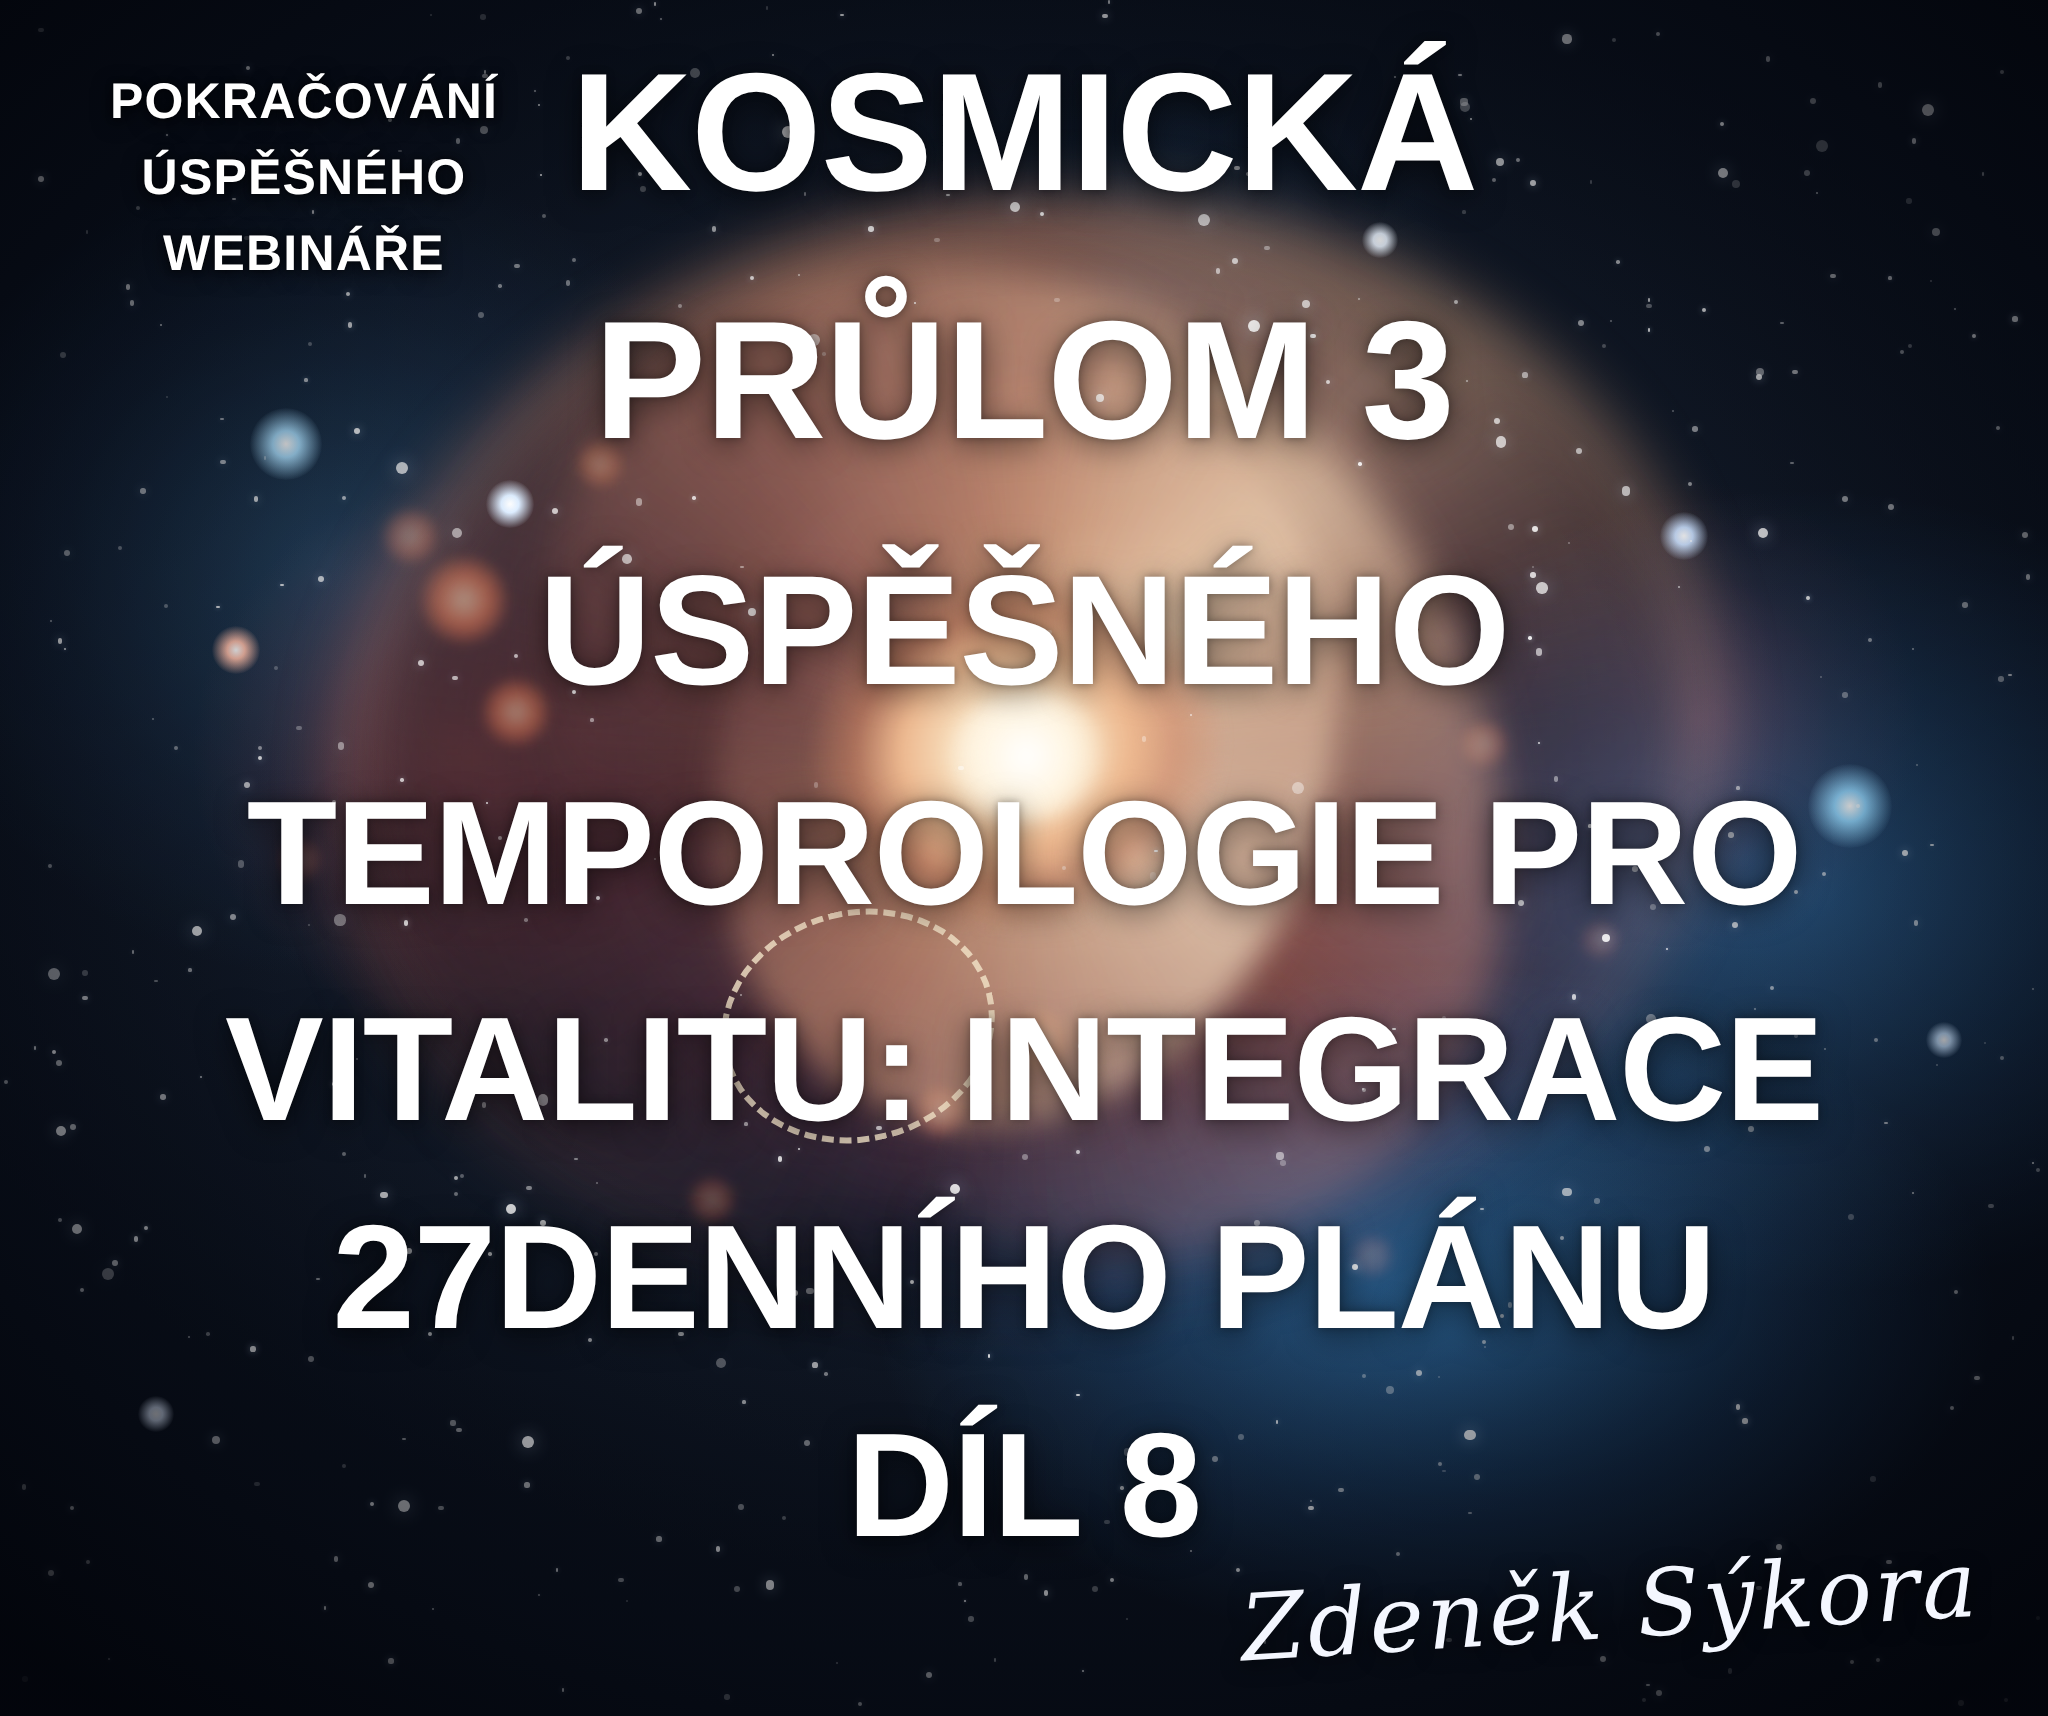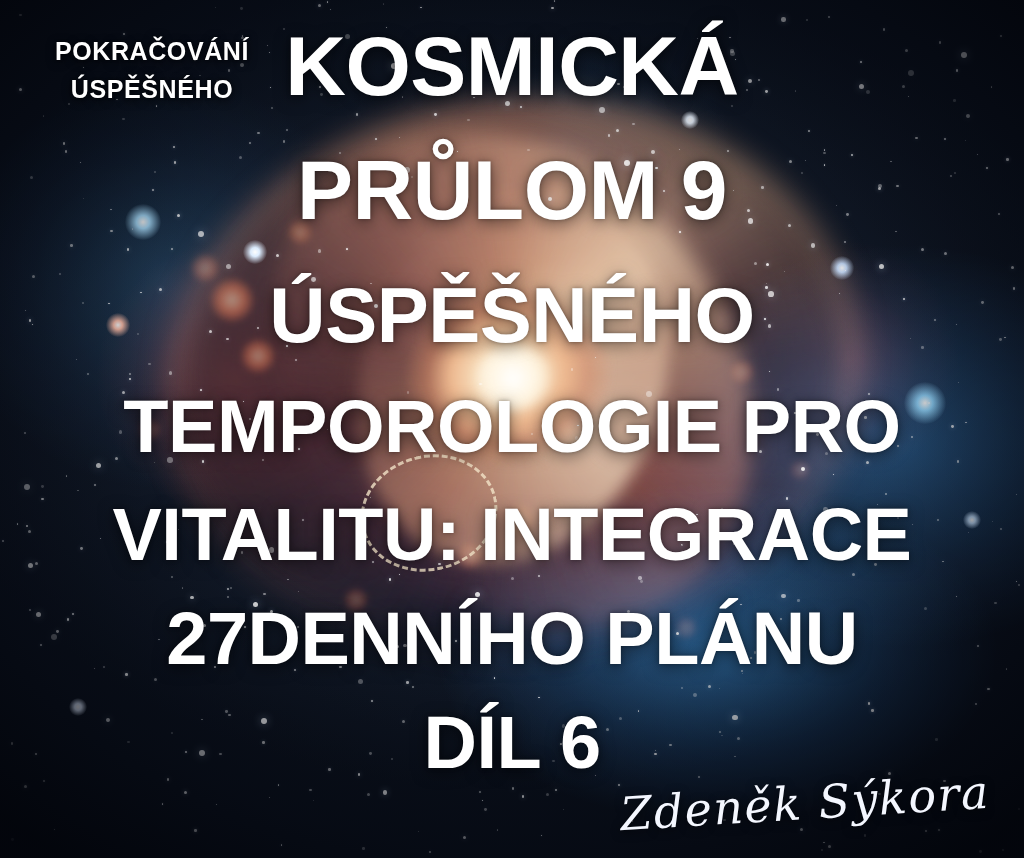--- a/index.html
+++ b/index.html
@@ -780,27 +780,28 @@
       <span class="bigstar" style="left:963px;top:511px;width:18px;height:18px;background:radial-gradient(circle,#ffffff 0%,#bcd9ff 26%,rgba(30,70,130,0) 72%);"></span>
     </div>
 
   <div class="layer neb-vignette"></div>
 
   <div class="orbit"></div>
 
   <div class="kicker">
     <div>POKRAČOVÁNÍ</div>
     <div>ÚSPĚŠNÉHO</div>
+    <div>WEBINÁŘE</div>
   </div>
 
   <div class="headline">
     <div class="hl-line l1">KOSMICKÁ</div>
-    <div class="hl-line l2">PRŮLOM 9</div>
+    <div class="hl-line l2">PRŮLOM 3</div>
     <div class="hl-line l3">ÚSPĚŠNÉHO</div>
     <div class="hl-line l4">TEMPOROLOGIE PRO</div>
     <div class="hl-line l5">VITALITU: INTEGRACE</div>
     <div class="hl-line l6">27DENNÍHO PLÁNU</div>
-    <div class="hl-line l7">DÍL 6</div>
+    <div class="hl-line l7">DÍL 8</div>
   </div>
 
   <div class="signature">Zdeněk Sýkora</div>
 
 </div>
 
 </body></html>

